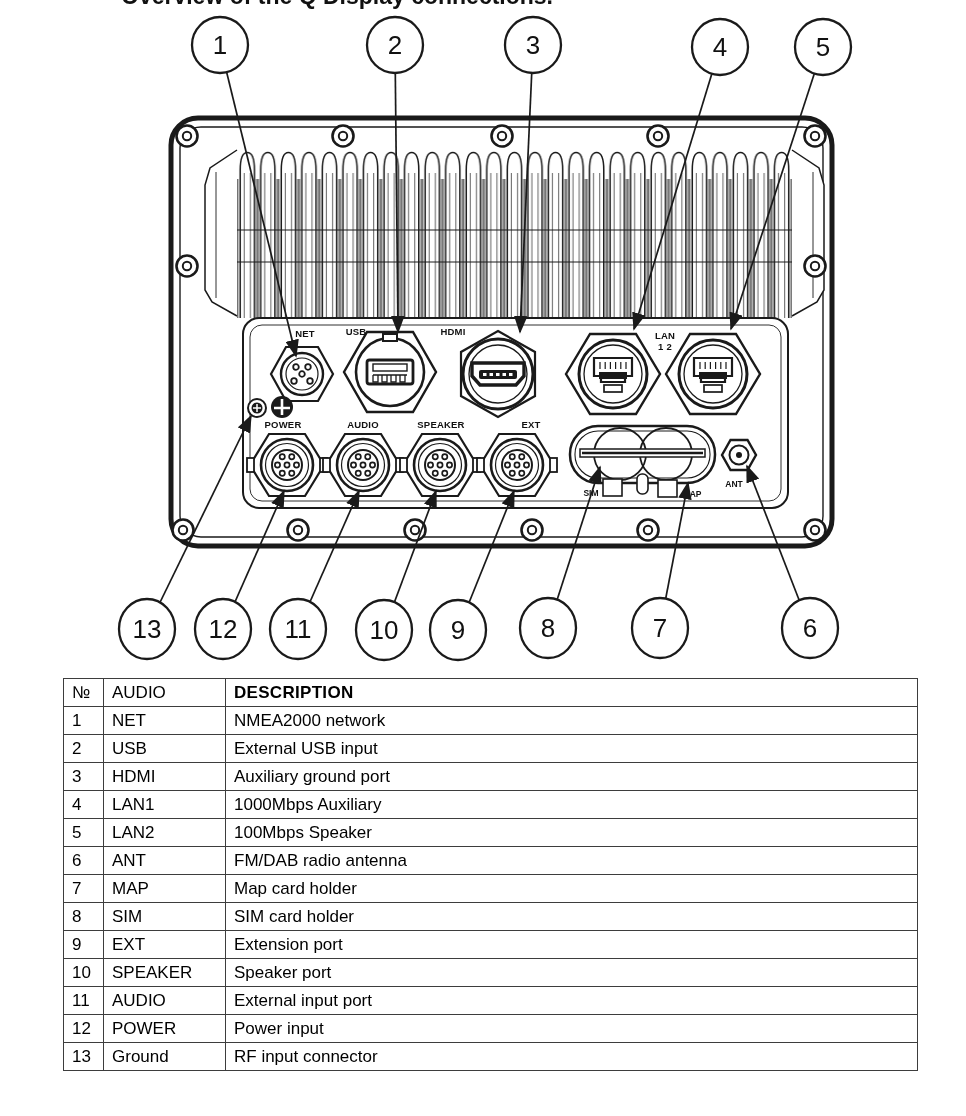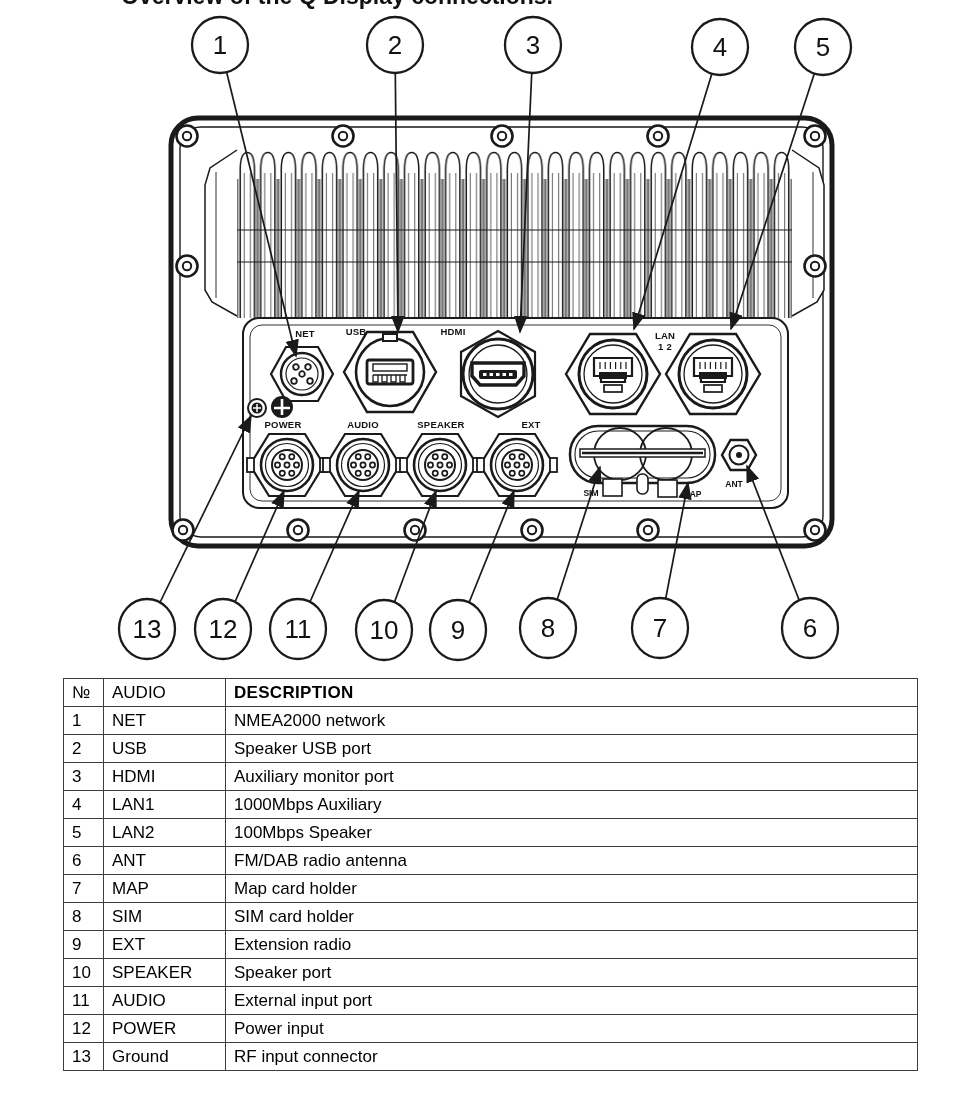--- a/index.html
+++ b/index.html
@@ -381,26 +381,26 @@
     </thead>
     <tbody>
       <tr>
         <td>1</td>
         <td>NET</td>
         <td>NMEA2000 network</td>
       </tr>
       <tr>
         <td>2</td>
         <td>USB</td>
-        <td>Speaker USB port</td>
+        <td>External USB input</td>
       </tr>
       <tr>
         <td>3</td>
         <td>HDMI</td>
-        <td>Auxiliary monitor port</td>
+        <td>Auxiliary ground port</td>
       </tr>
       <tr>
         <td>4</td>
         <td>LAN1</td>
         <td>1000Mbps Auxiliary</td>
       </tr>
       <tr>
         <td>5</td>
         <td>LAN2</td>
         <td>100Mbps Speaker</td>
@@ -416,21 +416,21 @@
         <td>Map card holder</td>
       </tr>
       <tr>
         <td>8</td>
         <td>SIM</td>
         <td>SIM card holder</td>
       </tr>
       <tr>
         <td>9</td>
         <td>EXT</td>
-        <td>Extension radio</td>
+        <td>Extension port</td>
       </tr>
       <tr>
         <td>10</td>
         <td>SPEAKER</td>
         <td>Speaker port</td>
       </tr>
       <tr>
         <td>11</td>
         <td>AUDIO</td>
         <td>External input port</td>

